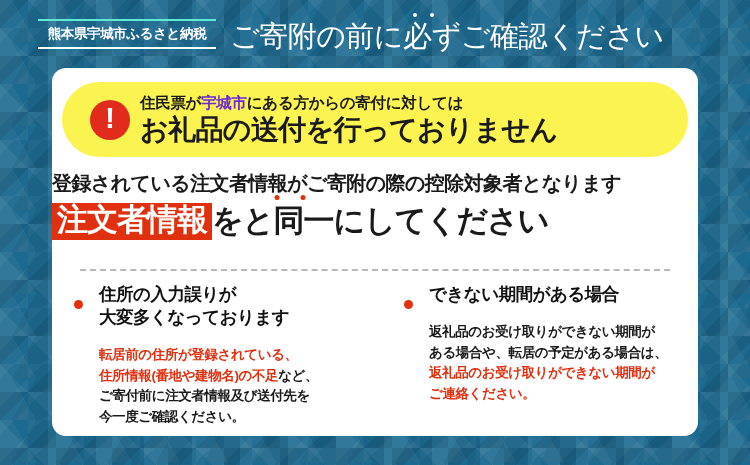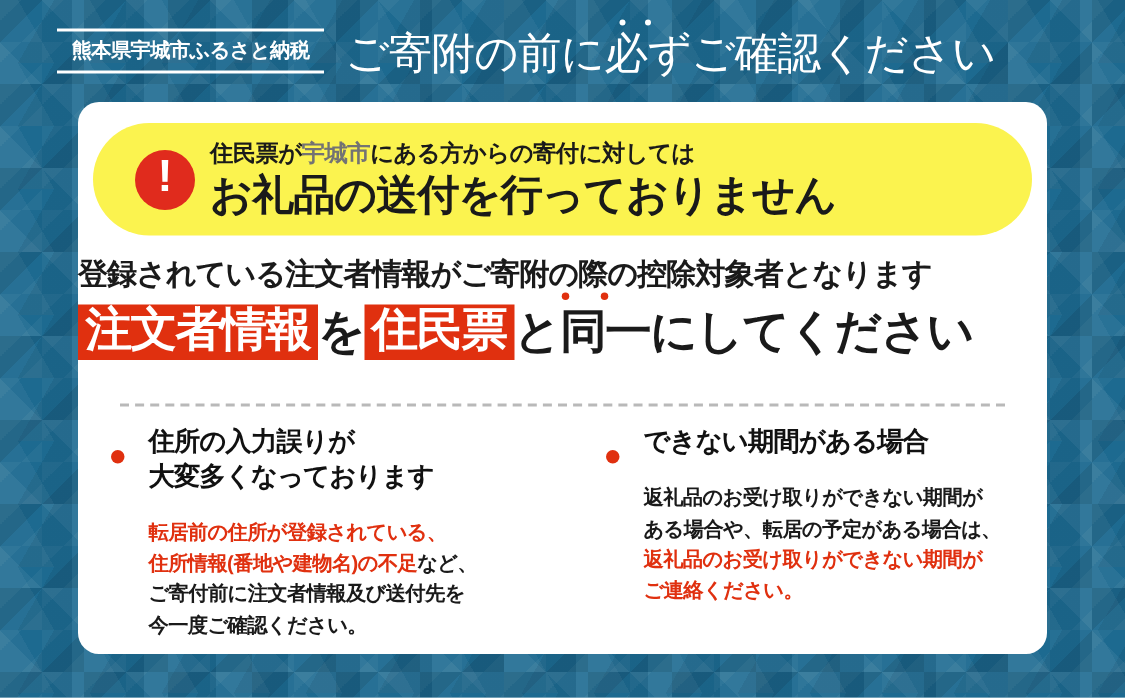--- a/index.html
+++ b/index.html
@@ -49,21 +49,21 @@
     top: 0; left: 0;
     width: 750px;
     height: 68px;
     display: flex;
     align-items: center;
     z-index: 4;
   }
   .brand-tag {
     margin-left: 38px;
     padding: 5px 0 5px 0;
-    border-top: 2px solid #ffffff;
+    border-top: 2px solid #5eead4;
     border-bottom: 2px solid #ffffff;
     color: #ffffff;
     font-size: 13.5px;
     font-weight: bold;
     letter-spacing: -0.4px;
     white-space: nowrap;
     line-height: 1.25;
     width: 178px;
     text-align: center;
   }
@@ -146,21 +146,21 @@
   }
   .alert-lines { line-height: 1.0; }
   .alert-line1 {
     font-size: 15.5px;
     font-weight: bold;
     color: #1a1a1a;
     letter-spacing: -0.3px;
     white-space: nowrap;
     margin-bottom: 5px;
   }
-  .alert-line1 .hl-red { color: #737373; }
+  .alert-line1 .hl-red { color: #6d28d9; }
   .alert-line2 {
     font-size: 28px;
     font-weight: bold;
     color: #1a1a1a;
     letter-spacing: -0.6px;
     white-space: nowrap;
   }
 
   
   .mid-block {
@@ -296,21 +296,20 @@
         </div>
         <div class="alert-line2">お礼品の送付を行っておりません</div>
       </div>
     </div>
 
     <div class="mid-block">
       <div class="mid-line1">登録されている注文者情報がご寄附の際の控除対象者となります</div>
       <div class="mid-line2">
         <span class="chip-red">注文者情報</span>
           <span>を</span>
-          <span class="chip-red">住民票</span>
           <span>と</span>
           <span class="emph-red">同一</span>
           <span>にしてください</span>
       </div>
     </div>
 
     <div class="divider"></div>
 
     <div class="cols">
 

